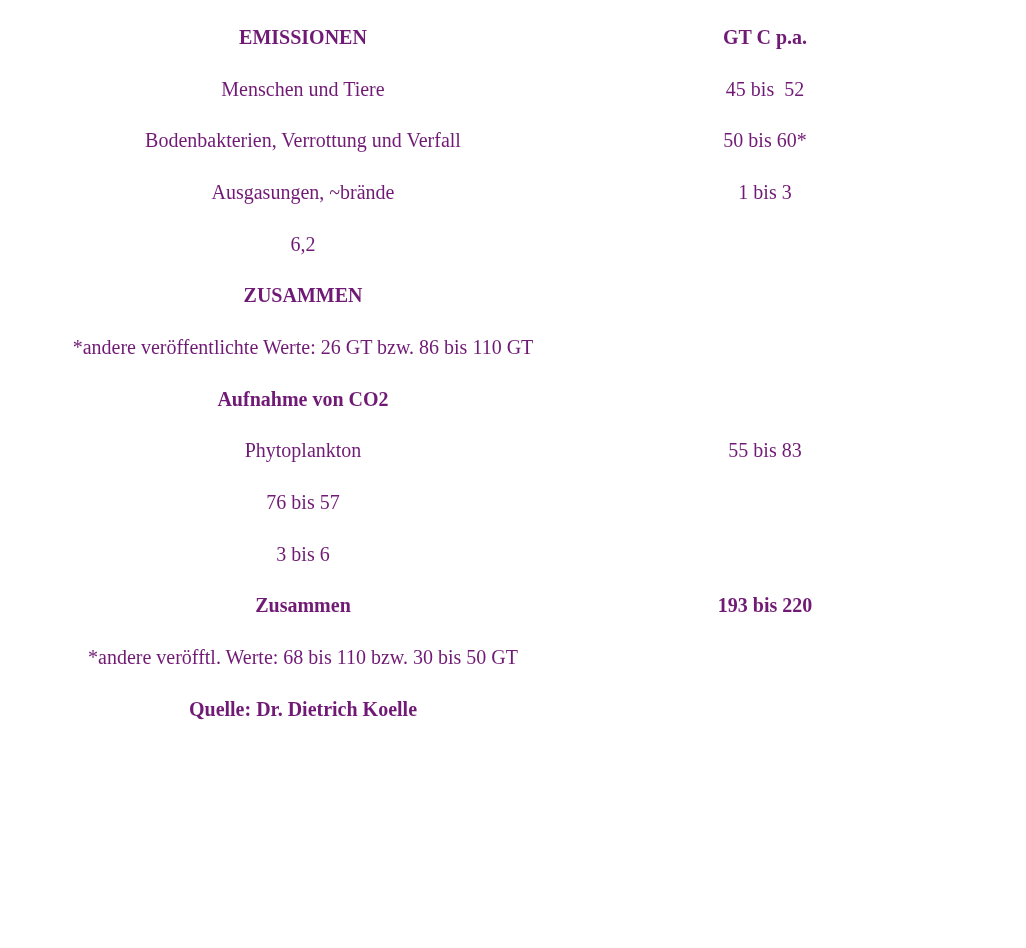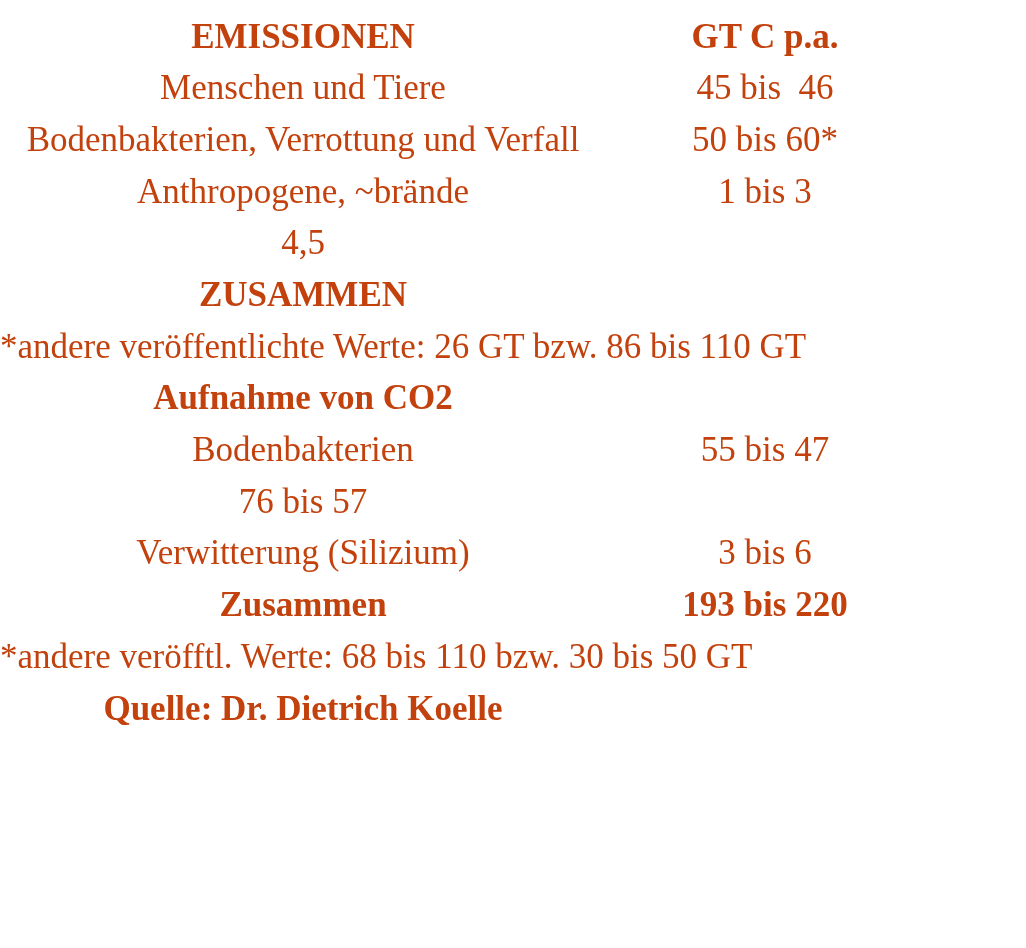--- a/index.html
+++ b/index.html
@@ -5,23 +5,23 @@
   html, body {
     margin: 0;
     padding: 0;
     background: #ffffff;
   }
   .page {
     position: relative;
     width: 1026px;
     height: 740px;
     background: #ffffff;
-    color: #c2410c;
+    color: #701a75;
     font-family: "Liberation Serif", "DejaVu Serif", serif;
-    font-size: 35px;
+    font-size: 20px;
     box-sizing: border-box;
     padding-top: 11px;
     overflow: hidden;
   }
   .row {
     display: grid;
     grid-template-columns: 606px 318px;
     height: 51.7px;
     align-items: center;
   }
@@ -39,57 +39,56 @@
 
 <div class="page">
 
   <div class="row">
     <div class="c1 bold">EMISSIONEN</div>
     <div class="c2 bold">GT C p.a.</div>
   </div>
 
   <div class="row">
     <div class="c1">Menschen und Tiere</div>
-    <div class="c2">45 bis  46</div>
+    <div class="c2">45 bis  52</div>
   </div>
   <div class="row">
     <div class="c1">Bodenbakterien, Verrottung und Verfall</div>
     <div class="c2">50 bis 60*</div>
   </div>
   <div class="row">
-    <div class="c1">Anthropogene, ~brände</div>
+    <div class="c1">Ausgasungen, ~brände</div>
     <div class="c2">1 bis 3</div>
   </div>
   <div class="row">
-    <div class="c2">4,5</div>
+    <div class="c2">6,2</div>
   </div>
 
   <div class="row">
     <div class="c1 bold">ZUSAMMEN</div>
   </div>
 
   <div class="row">
     <div class="c1">*andere veröffentlichte Werte: 26 GT bzw. 86 bis 110 GT</div>
     <div class="c2"></div>
   </div>
 
   <div class="row">
     <div class="c1 bold">Aufnahme von CO2</div>
     <div class="c2"></div>
   </div>
 
   <div class="row">
-    <div class="c1">Bodenbakterien</div>
-    <div class="c2">55 bis 47</div>
+    <div class="c1">Phytoplankton</div>
+    <div class="c2">55 bis 83</div>
   </div>
   <div class="row">
     <div class="c2">76 bis 57</div>
   </div>
   <div class="row">
-    <div class="c1">Verwitterung (Silizium)</div>
     <div class="c2">3 bis 6</div>
   </div>
 
   <div class="row">
     <div class="c1 bold">Zusammen</div>
     <div class="c2 bold">193 bis 220</div>
   </div>
 
   <div class="row">
     <div class="c1">*andere veröfftl. Werte: 68 bis 110 bzw. 30 bis 50 GT</div>

